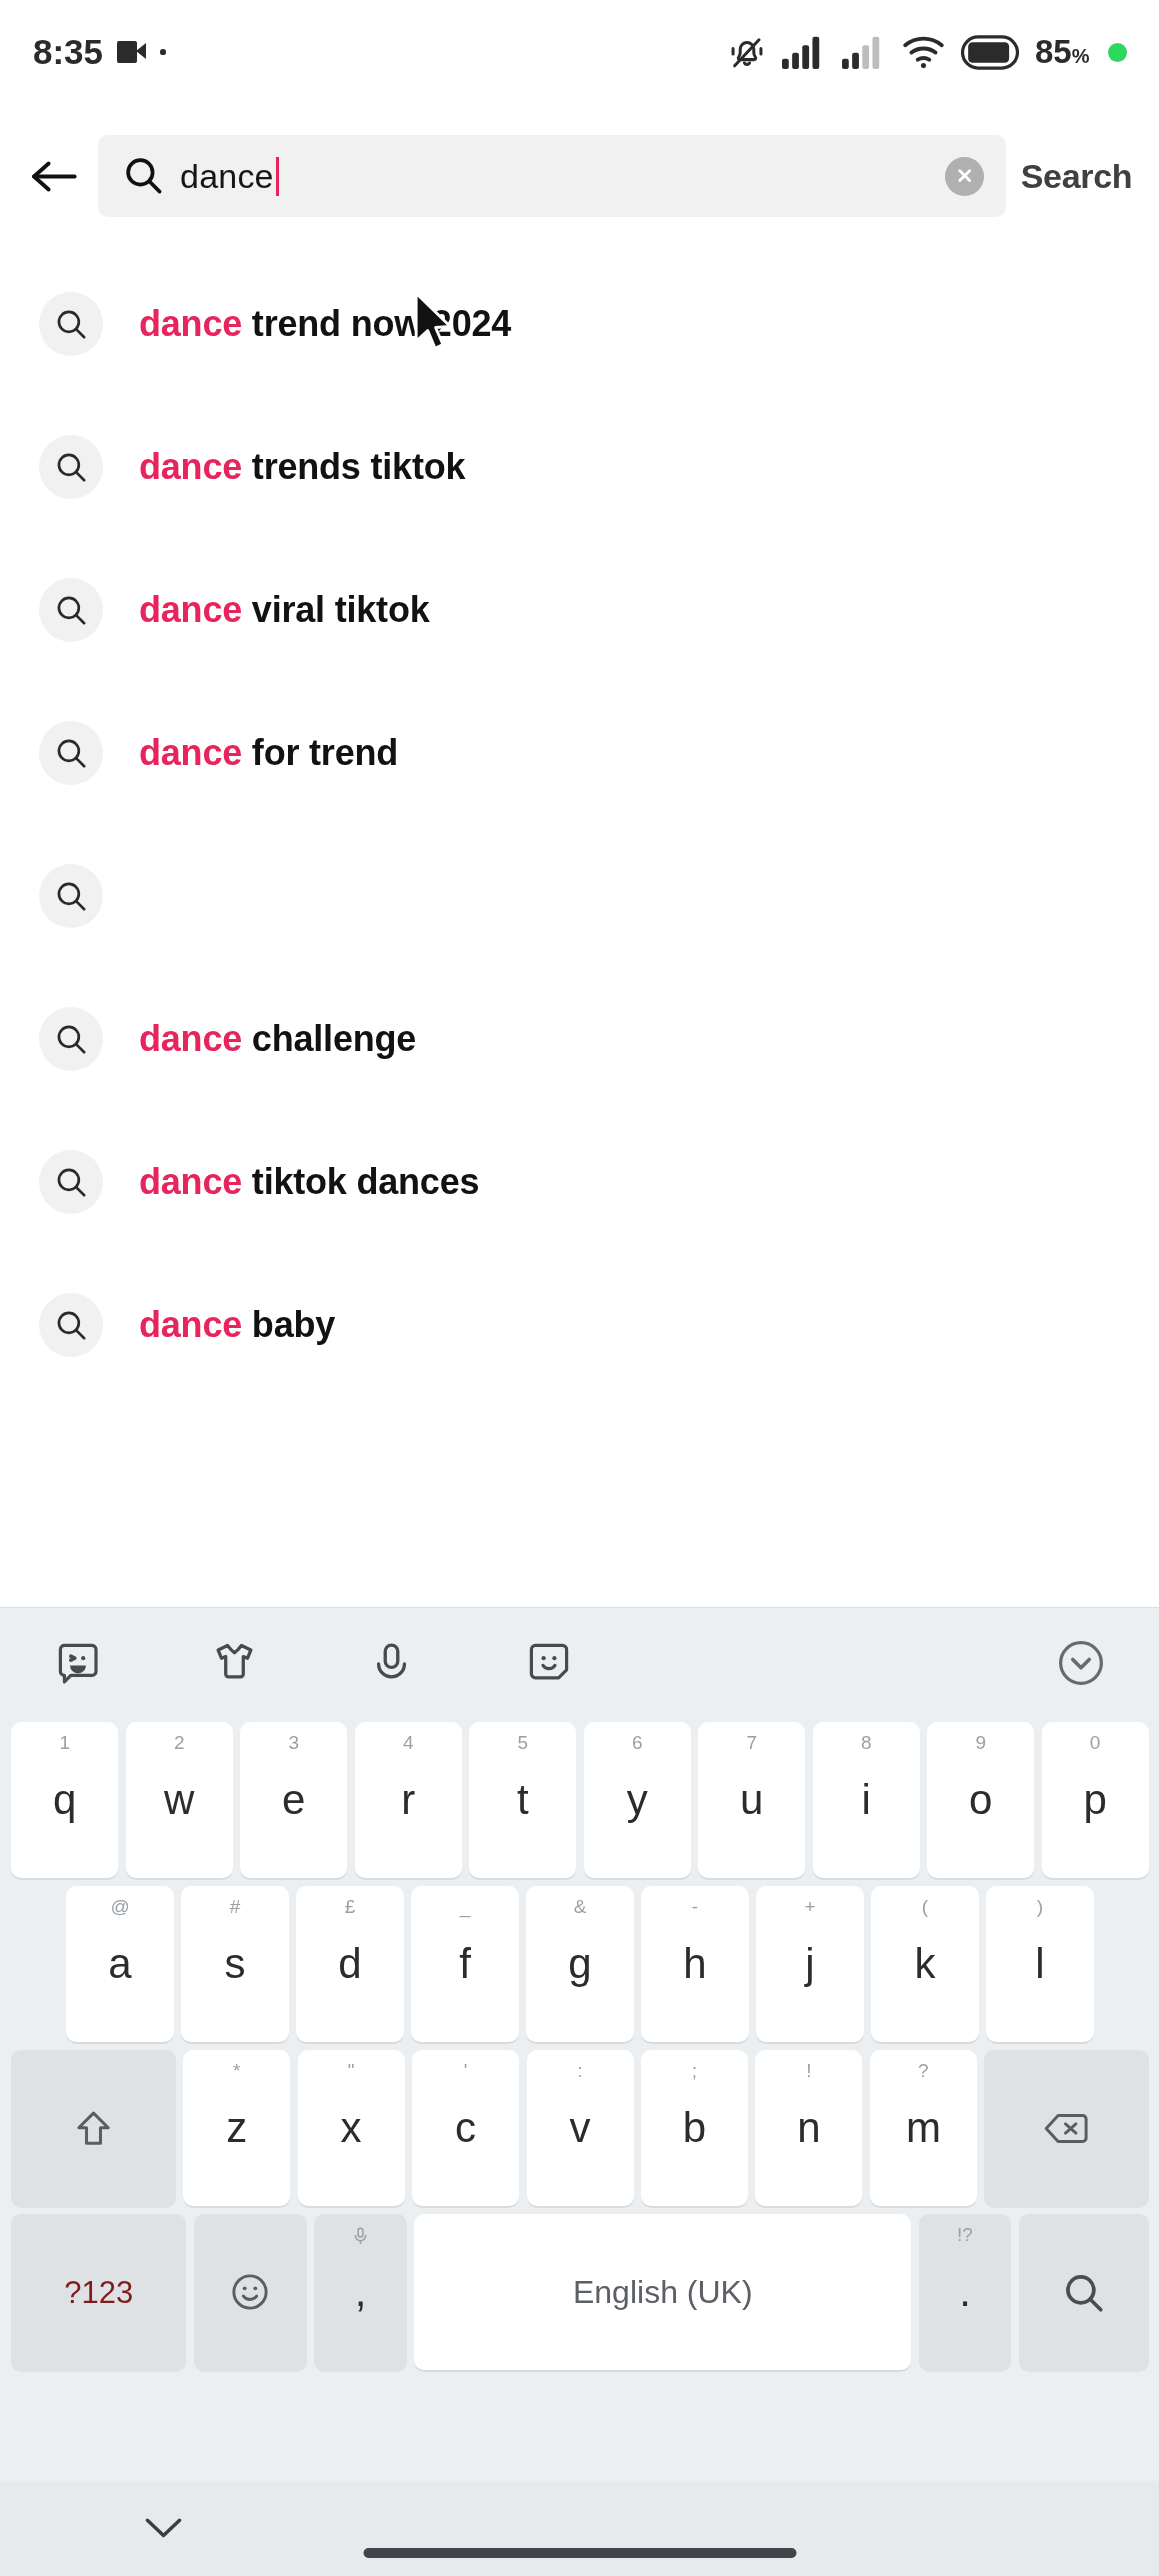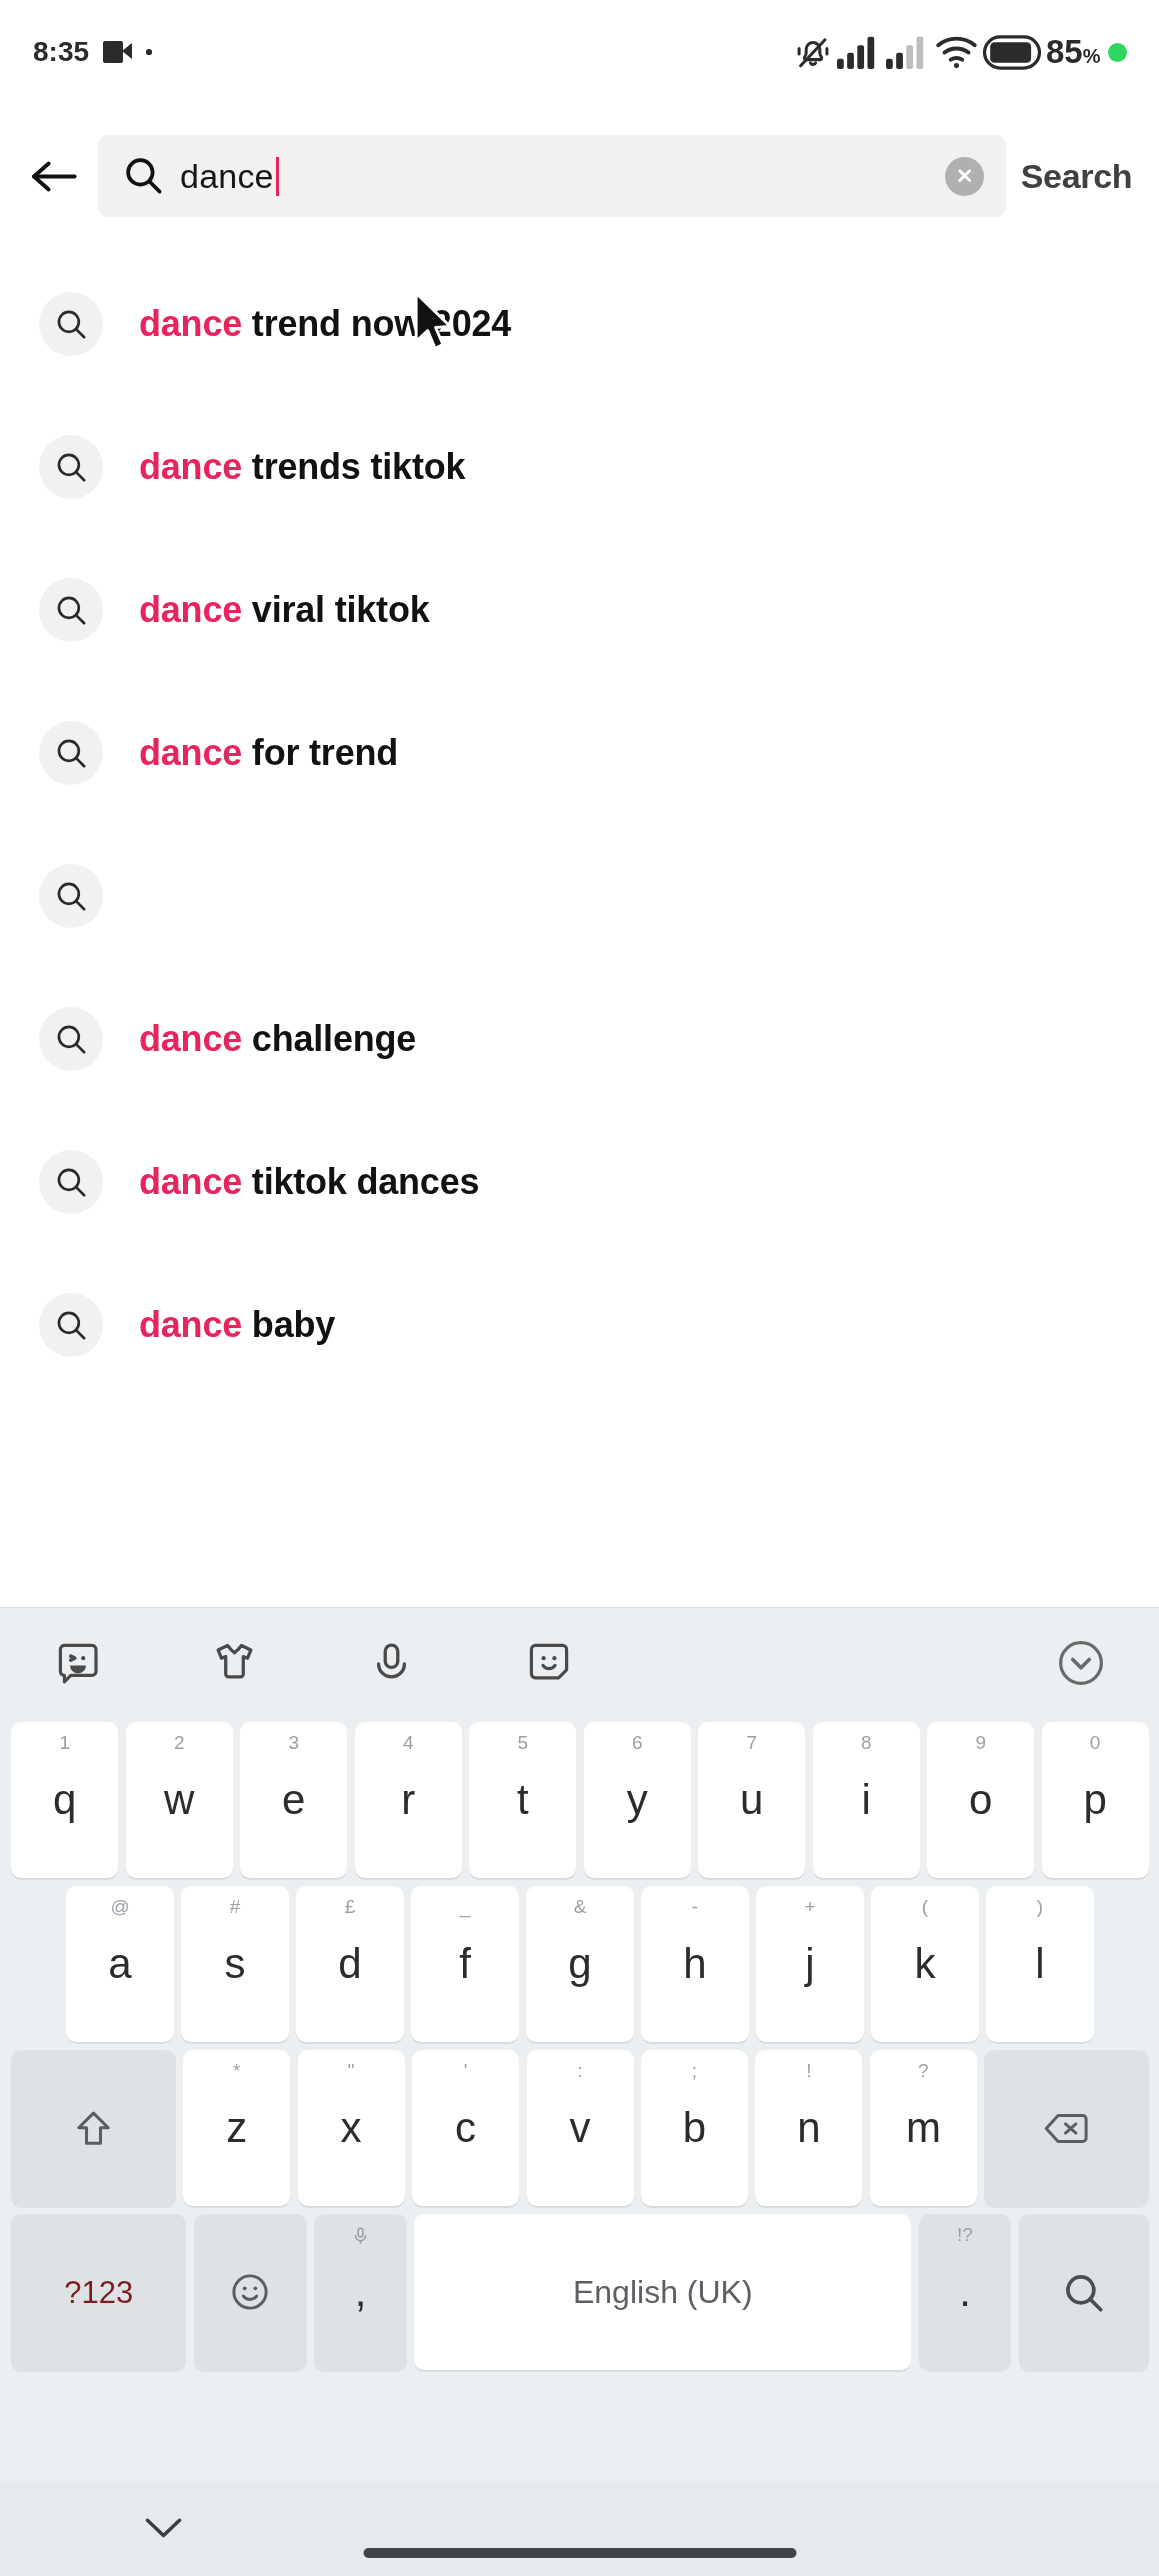--- a/index.html
+++ b/index.html
@@ -23,21 +23,21 @@
     position: absolute;
     top: 0; left: 0;
     width: 1160px; height: 104px;
     display: flex;
     align-items: center;
     justify-content: space-between;
     padding: 0 33px 0 33px;
   }
   .sb-left { display: flex; align-items: center; gap: 14px; }
   .sb-time {
-    font-size: 28px;
+    font-size: 35px;
     font-weight: 600;
     color: #2b2b2b;
     letter-spacing: 0px;
   }
   .sb-rec-cam {
     width: 29px; height: 21.4px;
     position: relative;
   }
   .sb-rec-cam .body {
     position: absolute; left: 0; top: 0;
@@ -49,21 +49,21 @@
     position: absolute; right: 0; top: 1.9px;
     width: 0; height: 0;
     border-top: 8.8px solid transparent;
     border-bottom: 8.8px solid transparent;
     border-right: 10px solid #2b2b2b;
   }
   .sb-dot-small {
     width: 5.7px; height: 5.7px; border-radius: 50%;
     background: #2b2b2b;
   }
-  .sb-right { display: flex; align-items: center; gap: 5px; }
+  .sb-right { display: flex; align-items: center; gap: 16px; }
   .sb-right svg { display: block; }
   .sb-batt-pct {
     font-size: 33px;
     font-weight: 600;
     color: #2b2b2b;
   }
   .sb-batt-pct .pct { font-size: 20px; }
   .sb-green-dot {
     width: 19px; height: 19px; border-radius: 50%;
     background: #2ed760;

